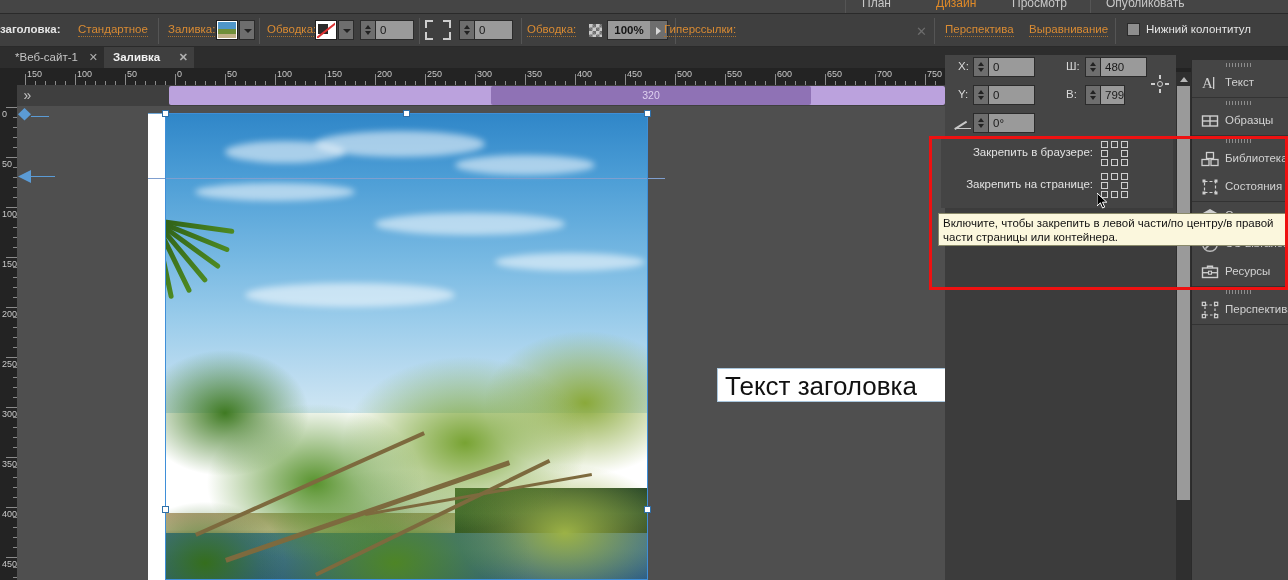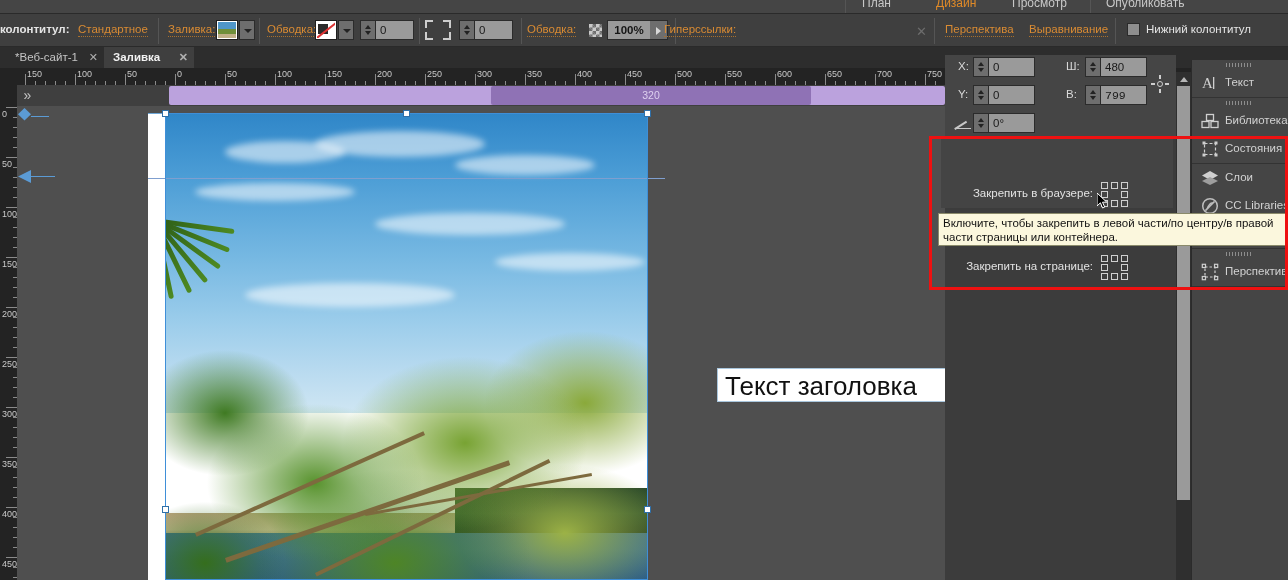--- a/index.html
+++ b/index.html
@@ -188,21 +188,21 @@
   .dgrip:after { content:""; position:absolute; left:34px; top:3px; width:26px; height:4px;
     background-image:repeating-linear-gradient(90deg,#8d8d8d 0 1px,transparent 1px 3px); }
   .ditem { position:relative; height:28px; cursor:pointer; }
   .ditem .ic { position:absolute; left:9px; top:5px; width:18px; height:18px; }
   .ditem .nm { position:absolute; left:33px; top:7px; font-size:11.5px; color:#d2d2d2;
     white-space:nowrap; }
 
   
   #pin-popup { position:absolute; left:941px; top:138px; width:232px; height:70px;
     background:#444444; }
-  .pinrow { position:relative; height:32px;margin-top:41px; }
+  .pinrow { position:relative; height:32px; }
   .pinrow .pl { position:absolute; right:80px; top:8px; font-size:11.5px; color:#e2e2e2;
     white-space:nowrap; }
   .pingrid { position:absolute; left:160px; top:3px; width:28px; height:26px; }
   .pingrid span { position:absolute; width:7px; height:7px; border:1px solid #cfcfcf; }
   #cursor-arrow { position:absolute; left:1097px; top:193px; width:11px; height:16px; z-index:30; }
 
   
   #tooltip { position:absolute; left:938px; top:213px; width:350px; height:33px;
     background:#fbf7dd; border:1px solid #8a8a6a; z-index:40; }
   #tooltip .tl { position:absolute; left:4px; top:2px; width:348px; font-size:11.5px;
@@ -218,21 +218,21 @@
 <div id="menu-row">
     <div class="mi" style="left: 862px;">План</div>
     <div class="mi act" style="left: 936px;">Дизайн</div>
     <div class="mi" style="left: 1012px;">Просмотр</div>
     <div class="mi" style="left: 1106px;">Опубликовать</div>
     <div class="sep" style="left: 845px;"></div>
     <div class="sep" style="left: 1090px;"></div>
   </div>
 
 <div id="options-bar">
-  <div class="ob-lbl" style="left:0px;font-weight:bold;">колонтитул:</div>
+  <div class="ob-lbl" style="left:0px;font-weight:bold;">заголовка:</div>
   <div class="ob-lnk" style="left:78px;">Стандартное</div>
   <div class="ob-div" style="left:158px;"></div>
 
   <div class="ob-lnk" style="left:168px;">Заливка:</div>
   <div class="swatch" style="left:216px;">
     <div class="sw-inner" style="background:linear-gradient(180deg,#4f96c8 0 45%,#6f8f3a 45% 75%,#c0b088 75% 100%);"></div>
   </div>
   <div class="dd-btn" style="left:239px;"></div>
   <div class="ob-div" style="left:259px;"></div>
 
@@ -542,21 +542,21 @@
       <i class="up"></i>
       <i class="dn"></i>
     </div>
   <div class="numfield" style="left:156px;top:2px;width:46px;">480</div>
 
   <div style="position:absolute;left:121px;top:33px;font-size:11.5px;color:#d8d8d8;">В:</div>
   <div class="spin" style="left:140px;top:30px;">
       <i class="up"></i>
       <i class="dn"></i>
     </div>
-  <div class="numfield" style="left:156px;top:30px;width:46px;font-family:Liberation Mono, monospace;">799</div>
+  <div class="numfield" style="left:156px;top:30px;width:24px;">799</div>
 
   <div style="position:absolute;left:10px;top:62px;width:16px;height:12px;">
     <div style="position:absolute;left:0;bottom:0;width:16px;height:1.5px;background:#c8c8c8;"></div>
     <div style="position:absolute;left:0;bottom:0;width:14px;height:1.5px;background:#c8c8c8;transform:rotate(-32deg);transform-origin:0 100%;"></div>
   </div>
   <div class="spin" style="left:28px;top:58px;">
       <i class="up"></i>
       <i class="dn"></i>
     </div>
   <div class="numfield" style="left:44px;top:58px;width:46px;">0°</div>
@@ -610,20 +610,31 @@
 
 <div id="dock">
     <div class="dsec">
       <div class="dgrip"></div>
       <div class="ditem">
         <span class="ic"><svg viewBox="0 0 18 18">
             <text x="1" y="14" font-size="15" font-family="Liberation Serif, serif" fill="#cfcfcf">A</text>
             <rect x="12" y="3" width="1.3" height="12" fill="#cfcfcf"></rect>
           </svg></span>
         <span class="nm">Текст</span>
+      </div>
+    </div>
+    <div class="dsec">
+      <div class="dgrip"></div>
+      <div class="ditem">
+        <span class="ic"><svg viewBox="0 0 18 18">
+            <rect x="1.5" y="4" width="15" height="10" fill="none" stroke="#cfcfcf" stroke-width="1.4"></rect>
+            <line x1="9" y1="4" x2="9" y2="14" stroke="#cfcfcf" stroke-width="1.4"></line>
+            <line x1="1.5" y1="9" x2="16.5" y2="9" stroke="#cfcfcf" stroke-width="1.4"></line>
+          </svg></span>
+        <span class="nm">Образцы</span>
       </div>
     </div>
     <div class="dsec">
       <div class="dgrip"></div>
       <div class="ditem">
         <span class="ic"><svg viewBox="0 0 18 18">
             <rect x="5.5" y="2.5" width="7" height="6" fill="none" stroke="#cfcfcf" stroke-width="1.3"></rect>
             <rect x="1" y="9.5" width="7" height="6" fill="none" stroke="#cfcfcf" stroke-width="1.3"></rect>
             <rect x="10" y="9.5" width="7" height="6" fill="none" stroke="#cfcfcf" stroke-width="1.3"></rect>
           </svg></span>

